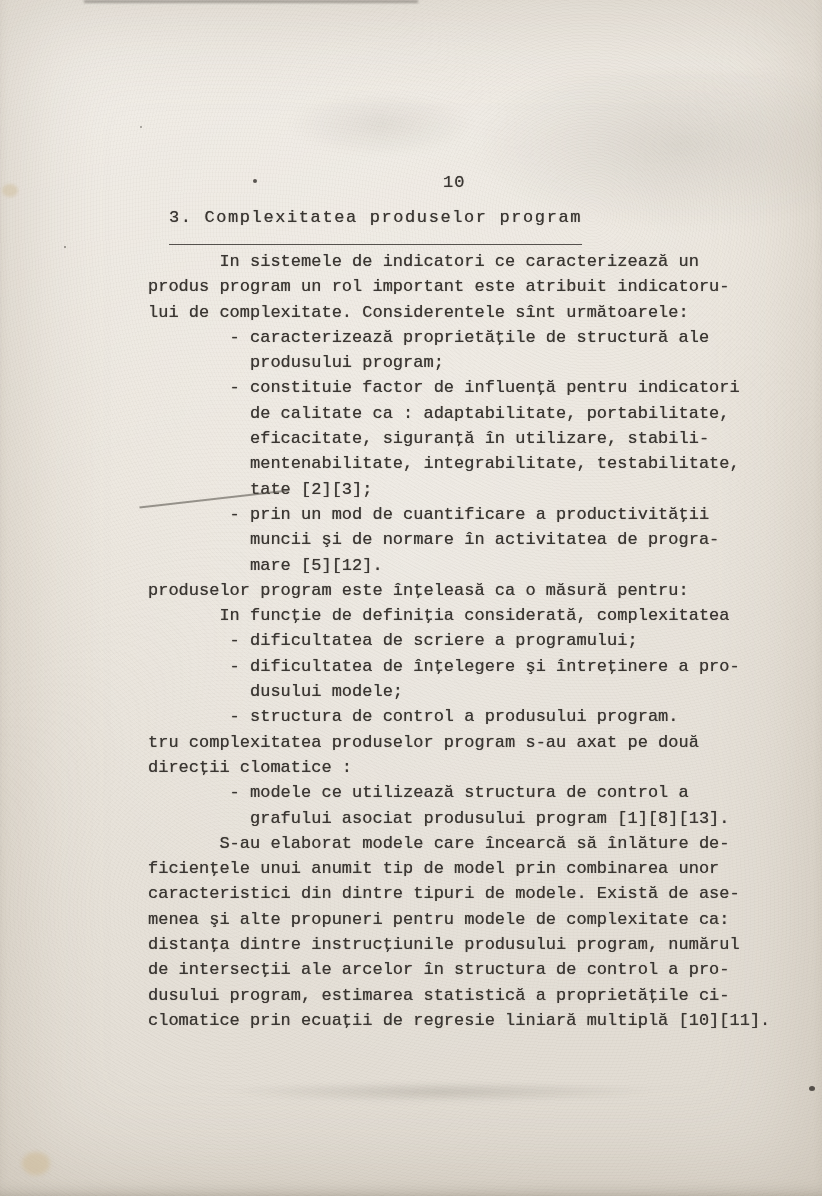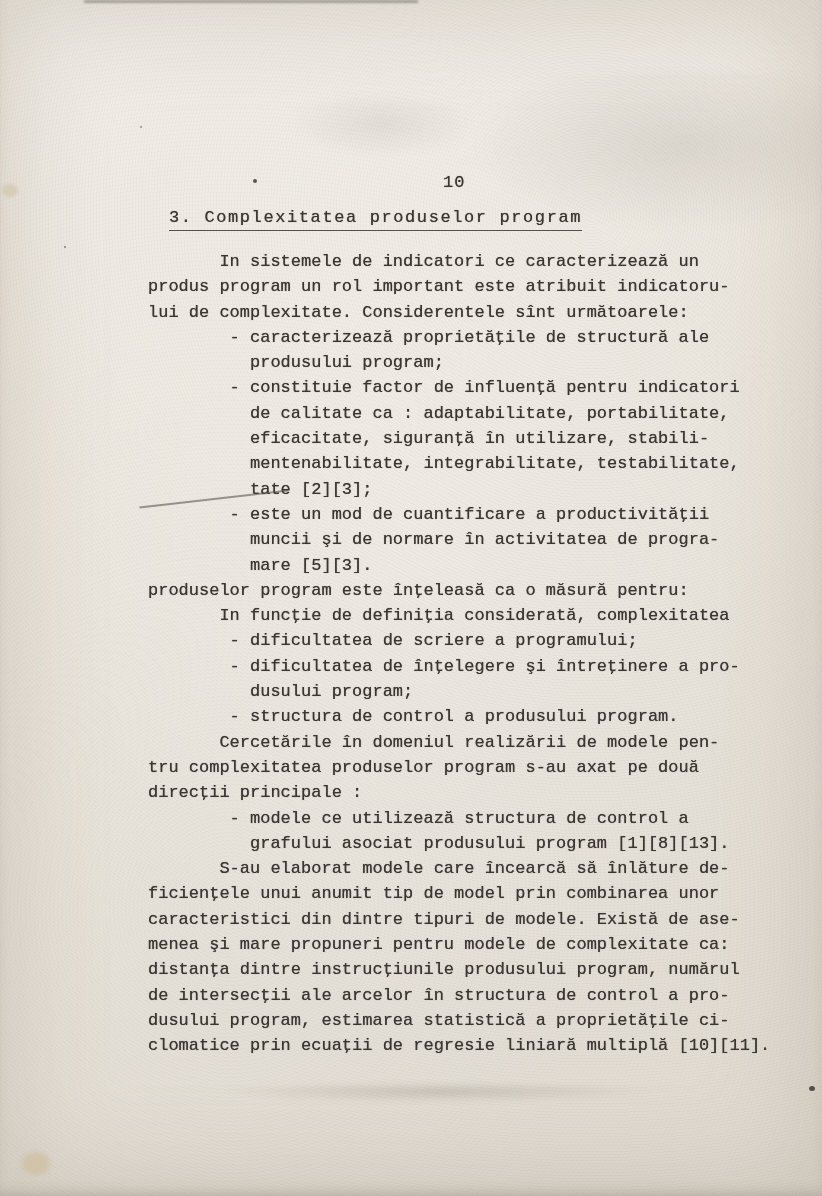--- a/index.html
+++ b/index.html
@@ -27,21 +27,21 @@
   }
   .page-number{
     position:absolute;top:157px;left:443px;
     font-size:17px;letter-spacing:1px;
     text-shadow:0 0 0.7px rgba(56,52,48,0.8);
     margin-top:16px;
   }
   .heading{
     position:absolute;top:208px;left:169px;
     font-size:17px;letter-spacing:1.6px;
-    padding-bottom:3px;
+    padding-bottom:17px;
     border-bottom:1.6px solid rgba(58,54,50,0.85);
     text-shadow:0 0 0.7px rgba(56,52,48,0.8);
     white-space:pre;
   }
   .body-text{
     position:absolute;top:249px;left:148px;
     font-size:17px;line-height:25.3px;
     text-shadow:0 0 0.7px rgba(56,52,48,0.8);
   }
   .body-text .ln{white-space:pre;height:25.3px;}
@@ -110,38 +110,37 @@
       <div class="ln">       In sistemele de indicatori ce caracterizează un</div>
       <div class="ln">produs program un rol important este atribuit indicatoru-</div>
       <div class="ln">lui de complexitate. Considerentele sînt următoarele:</div>
       <div class="ln">        - caracterizează proprietăţile de structură ale</div>
       <div class="ln">          produsului program;</div>
       <div class="ln">        - constituie factor de influenţă pentru indicatori</div>
       <div class="ln">          de calitate ca : adaptabilitate, portabilitate,</div>
       <div class="ln">          eficacitate, siguranţă în utilizare, stabili-</div>
       <div class="ln">          mentenabilitate, integrabilitate, testabilitate,</div>
       <div class="ln">          tate [2][3];</div>
-      <div class="ln">        - este un mod de cuantificare a productivităţii</div>
+      <div class="ln">        - prin un mod de cuantificare a productivităţii</div>
       <div class="ln">          muncii şi de normare în activitatea de progra-</div>
-      <div class="ln">          mare [5][3].</div>
+      <div class="ln">          mare [5][12].</div>
       <div class="ln">produselor program este înţeleasă ca o măsură pentru:</div>
       <div class="ln">       In funcţie de definiţia considerată, complexitatea</div>
       <div class="ln">        - dificultatea de scriere a programului;</div>
       <div class="ln">        - dificultatea de înţelegere şi întreţinere a pro-</div>
-      <div class="ln">          dusului program;</div>
+      <div class="ln">          dusului modele;</div>
       <div class="ln">        - structura de control a produsului program.</div>
-      <div class="ln">       Cercetările în domeniul realizării de modele pen-</div>
       <div class="ln">tru complexitatea produselor program s-au axat pe două</div>
-      <div class="ln">direcţii principale :</div>
+      <div class="ln">direcţii clomatice :</div>
       <div class="ln">        - modele ce utilizează structura de control a</div>
       <div class="ln">          grafului asociat produsului program [1][8][13].</div>
       <div class="ln">       S-au elaborat modele care încearcă să înlăture de-</div>
       <div class="ln">ficienţele unui anumit tip de model prin combinarea unor</div>
       <div class="ln">caracteristici din dintre tipuri de modele. Există de ase-</div>
-      <div class="ln">menea şi mare propuneri pentru modele de complexitate ca:</div>
+      <div class="ln">menea şi alte propuneri pentru modele de complexitate ca:</div>
       <div class="ln">distanţa dintre instrucţiunile produsului program, numărul</div>
       <div class="ln">de intersecţii ale arcelor în structura de control a pro-</div>
       <div class="ln">dusului program, estimarea statistică a proprietăţile ci-</div>
       <div class="ln">clomatice prin ecuaţii de regresie liniară multiplă [10][11].</div>
     </div>
 
   <div class="pen-stroke"></div>
 </div>
 
 </body></html>

